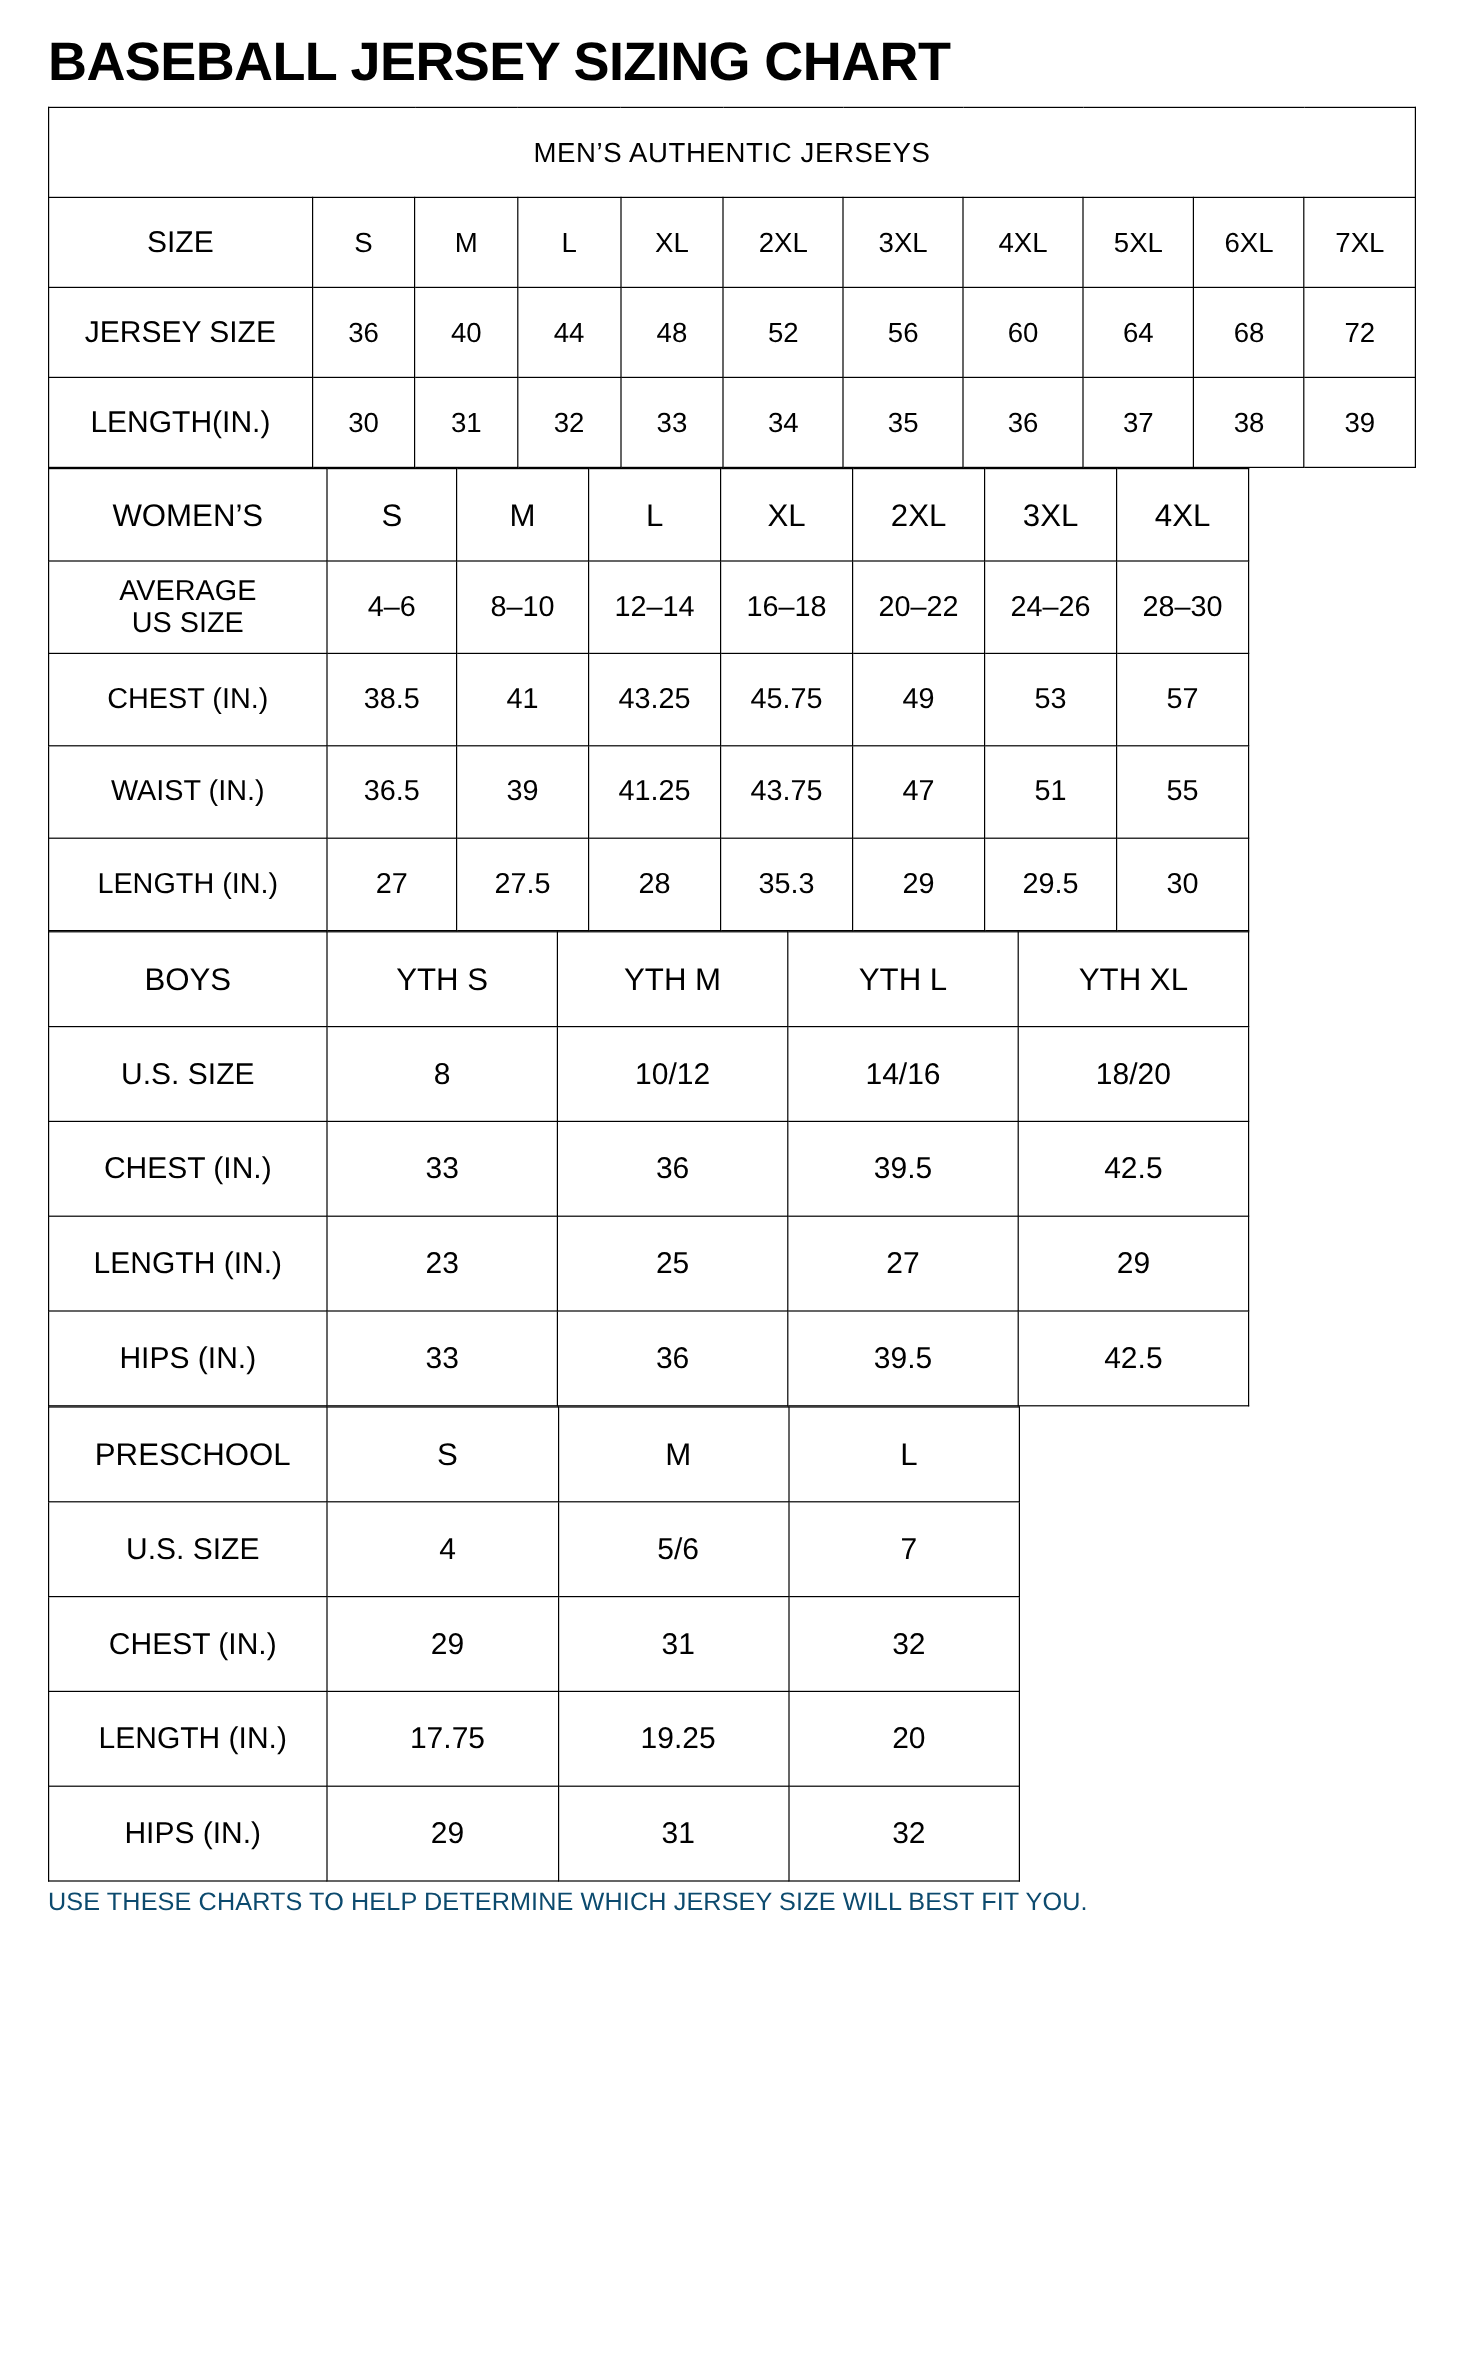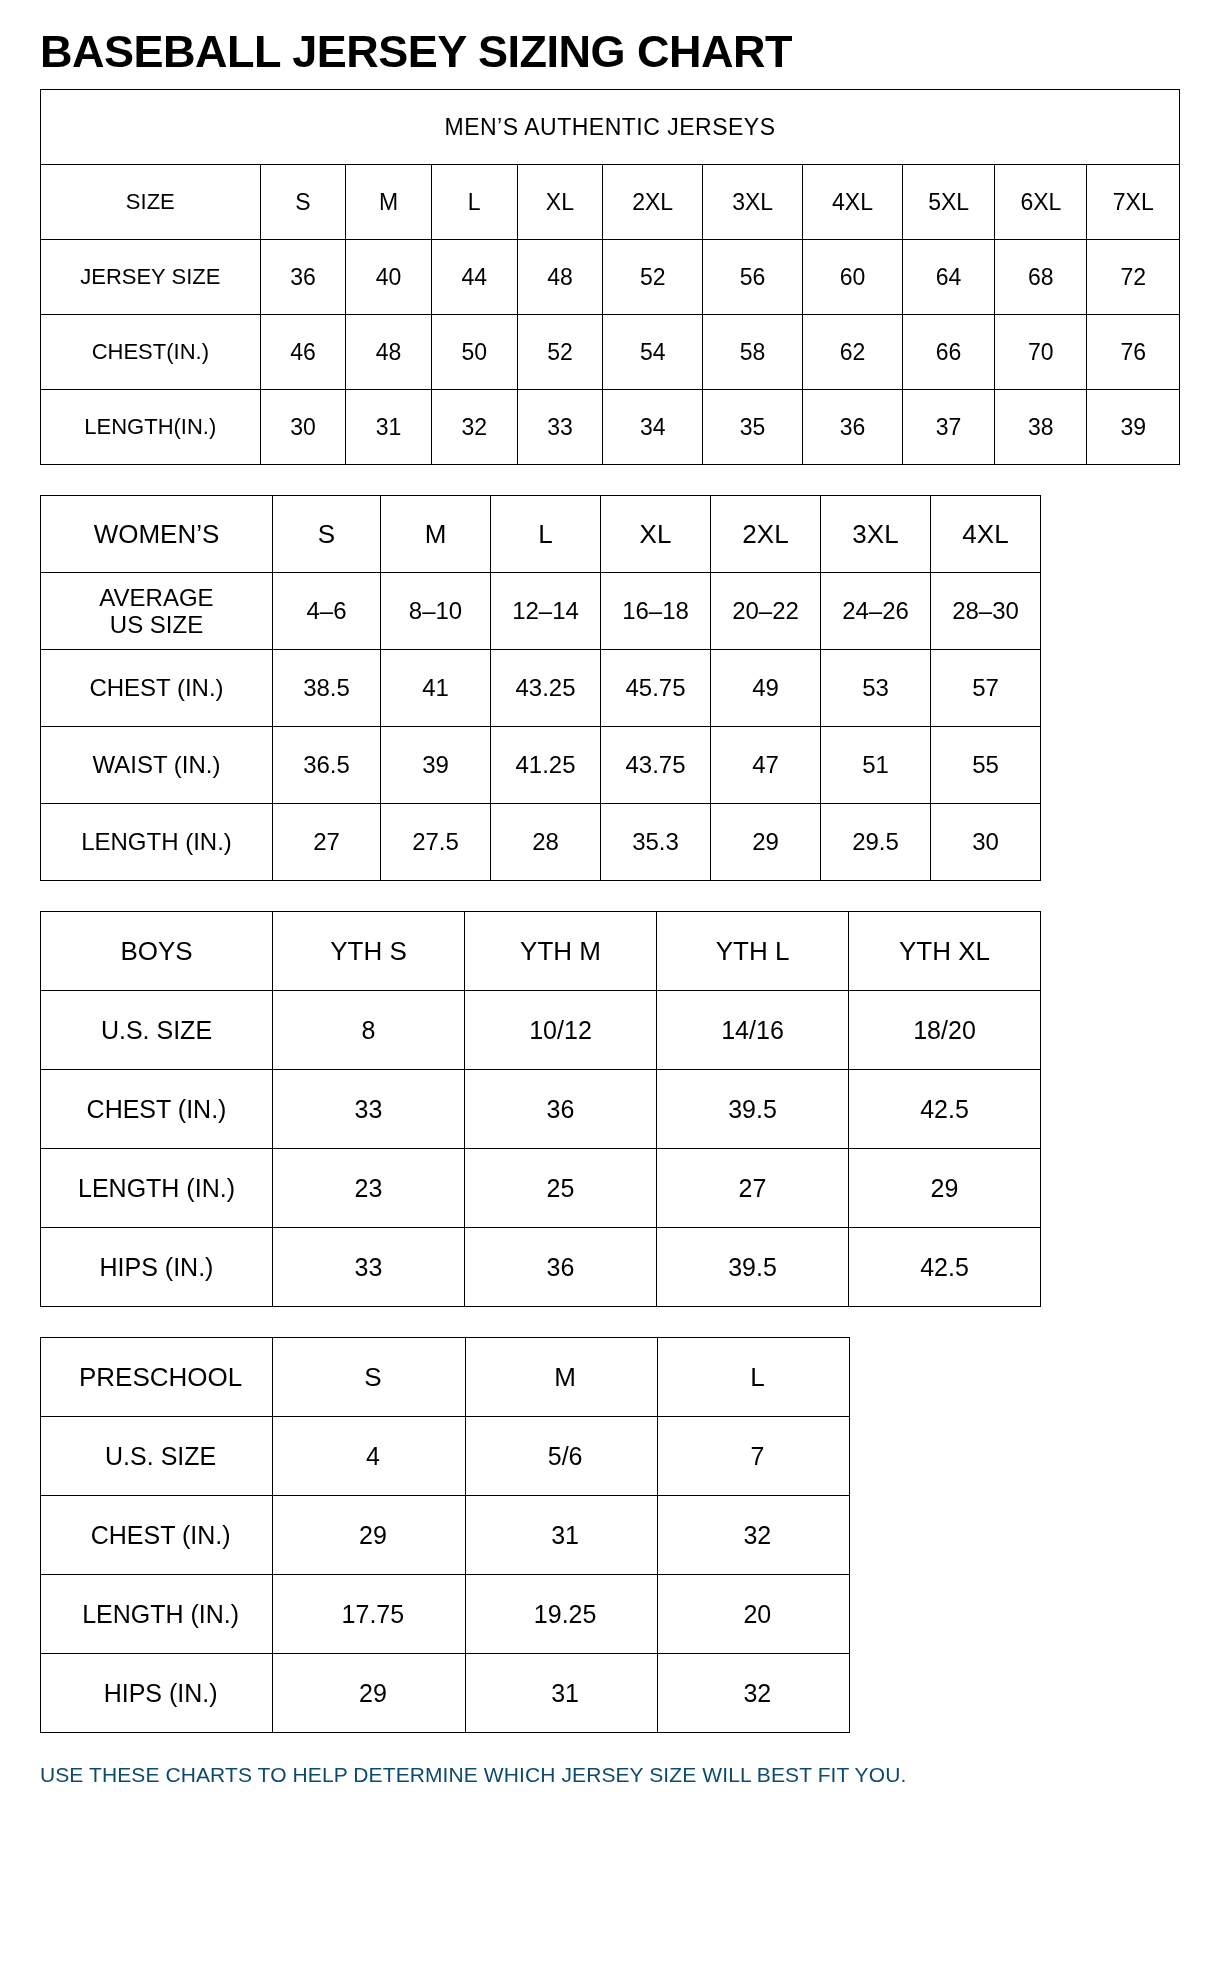--- a/index.html
+++ b/index.html
@@ -30,21 +30,20 @@
   .note {
     color: #ef1b26;
     font-size: 22px;
     line-height: 1.3;
     margin: 0 0 24px 0;
     max-width: 1110px;
   }
   table.chart {
     border-collapse: collapse;
     table-layout: fixed;
-    margin-bottom: 30px;
   }
   table.chart td, table.chart th {
     border: 1px solid #000000;
     text-align: center;
     vertical-align: middle;
     font-weight: normal;
     font-size: 23px;
     padding: 4px 2px;
     background: #ffffff;
     color: #000000;
@@ -58,21 +57,21 @@
     background: #7d7d7d;
     color: #ffffff;
     border: 1px solid #7d7d7d;
     font-size: 31px;
     letter-spacing: 0.5px;
     padding: 14px 0;
   }
   
   #mens-table { width: 1140px; }
   #mens-table td { height: 66px; }
-  #mens-table .rowlabel { font-size: 22px; }
+  #mens-table .rowlabel { font-size: 25px; }
   
   #womens-table { width: 1000px; border-radius: 23px; }
   #womens-table td { height: 68px; font-size: 24px; }
   #womens-table .hdr td { font-size: 26px; }
   
   #boys-table { width: 1000px; padding-left: 32px; }
   #boys-table td { height: 70px; font-size: 25px; }
   #boys-table .hdr td { font-size: 26px; }
   
   #preschool-table { width: 810px; }
@@ -132,33 +131,20 @@
         <td>44</td>
         <td>48</td>
         <td>52</td>
         <td>56</td>
         <td>60</td>
         <td>64</td>
         <td>68</td>
         <td>72</td>
       </tr>
       <tr>
-        <td class="rowlabel">CHEST(IN.)</td>
-        <td>46</td>
-        <td>48</td>
-        <td>50</td>
-        <td>52</td>
-        <td>54</td>
-        <td>58</td>
-        <td>62</td>
-        <td>66</td>
-        <td>70</td>
-        <td>76</td>
-      </tr>
-      <tr>
         <td class="rowlabel">LENGTH(IN.)</td>
         <td>30</td>
         <td>31</td>
         <td>32</td>
         <td>33</td>
         <td>34</td>
         <td>35</td>
         <td>36</td>
         <td>37</td>
         <td>38</td>

